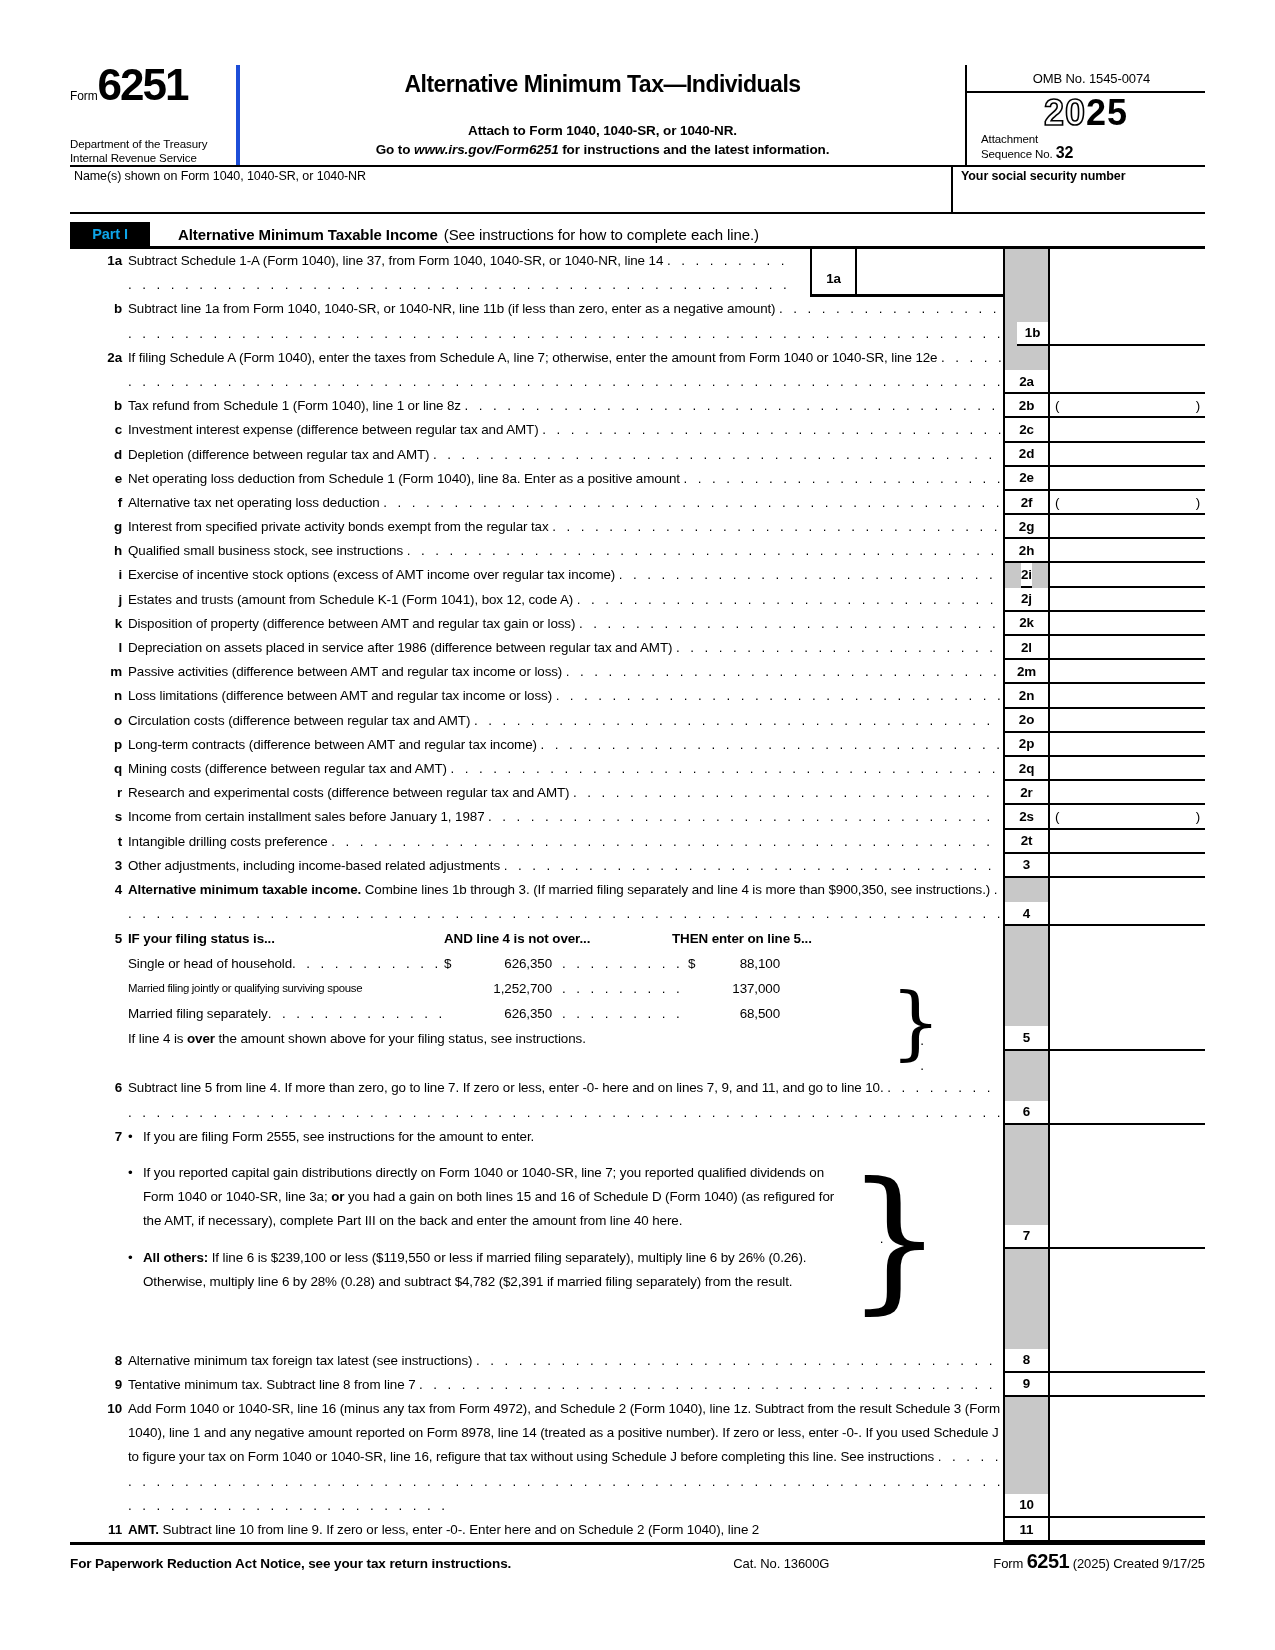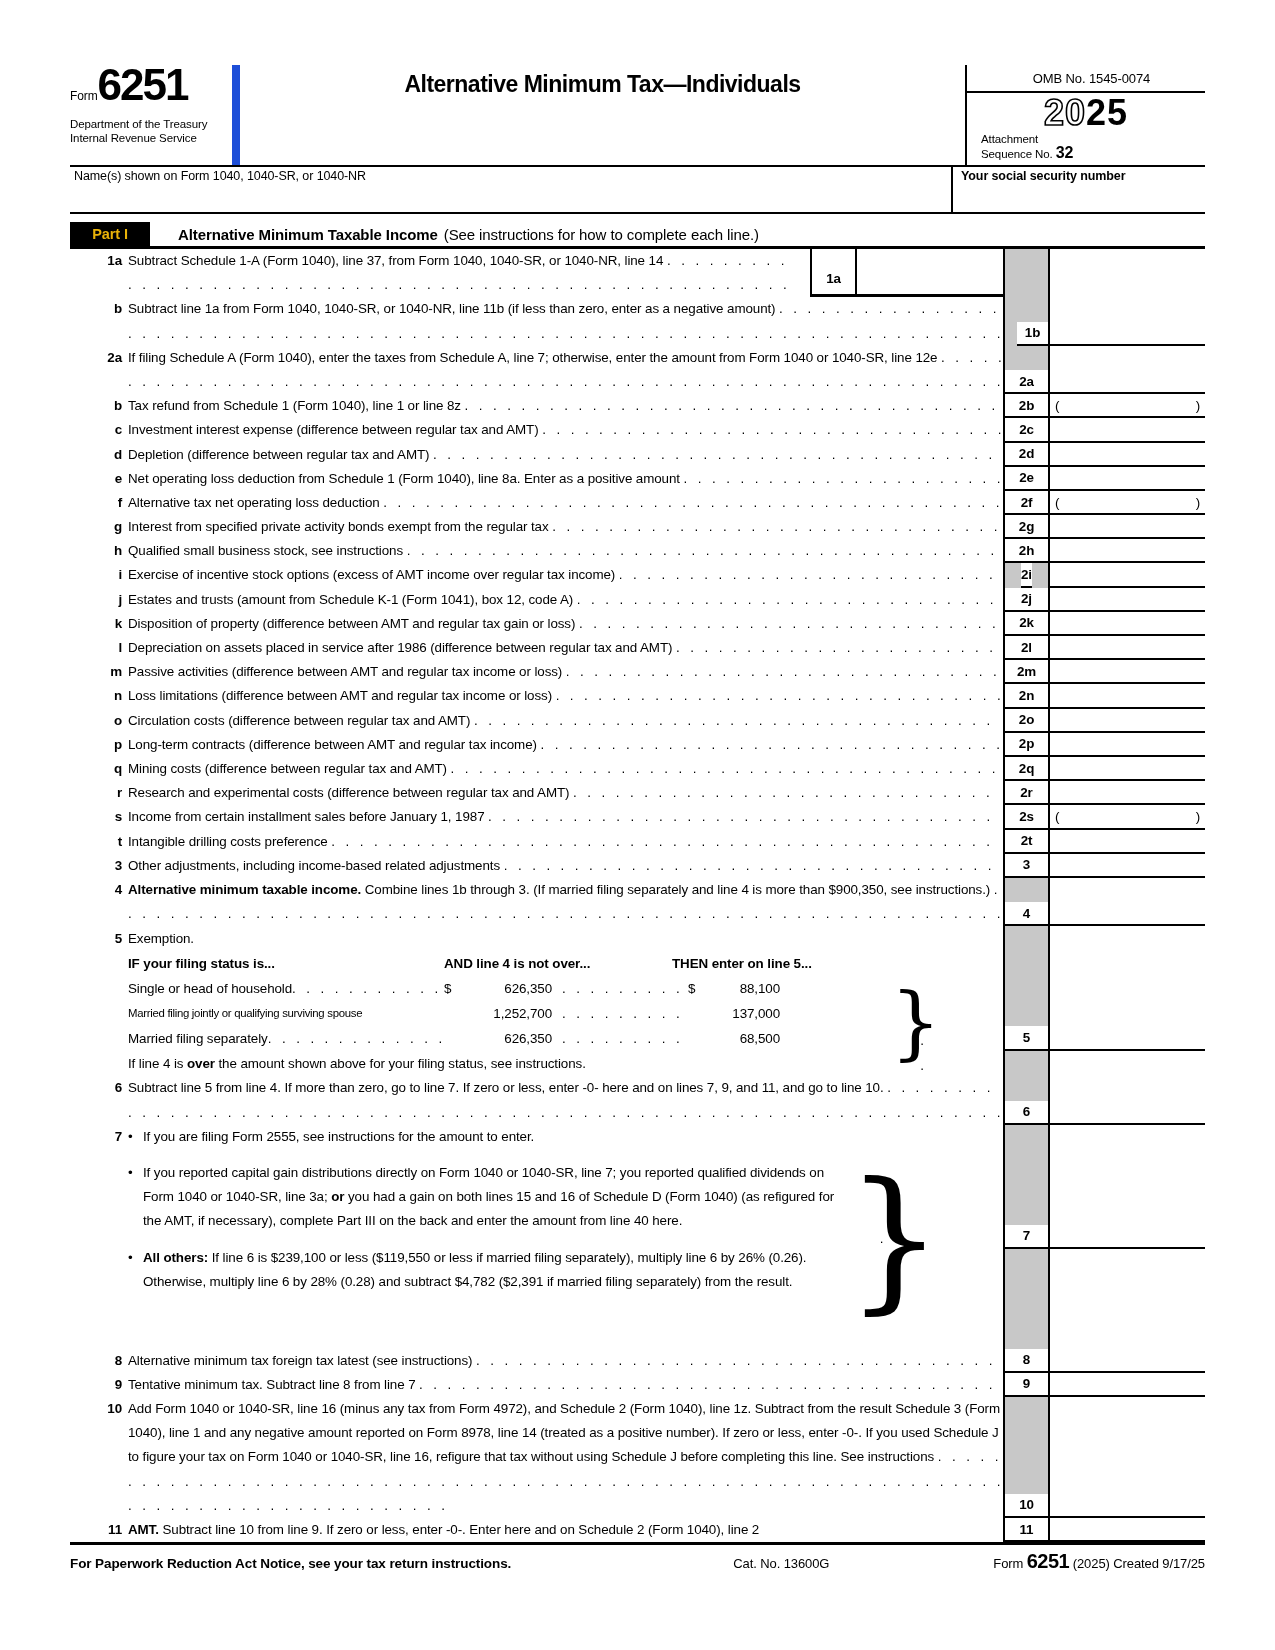--- a/index.html
+++ b/index.html
@@ -5,42 +5,42 @@
   html,body{margin:0;padding:0;background:#888;}
   .page{
     width:1275px;height:1650px;background:#fff;margin:0 auto;position:relative;
     box-sizing:border-box;padding:65px 70px 0 70px;
     font-family:"Liberation Sans","DejaVu Sans",sans-serif;color:#000;
     font-size:13.4px; letter-spacing:-0.1px;
   }
   b{font-weight:bold;}
   
   .hdr{display:flex;border-bottom:2.5px solid #000;height:100px;}
-  .hdr-left{width:170px;border-right:8px solid #1d4ed8;display:flex;flex-direction:column;justify-content:space-between;padding:2px 6px 20px 0;box-sizing:border-box;}
+  .hdr-left{width:170px;border-right:4px solid #1d4ed8;display:flex;flex-direction:column;justify-content:space-between;padding:2px 6px 0 0;box-sizing:border-box;}
   .formword{font-size:12px;}
   .formnum{font-size:44px;font-weight:bold;letter-spacing:-2px;line-height:36px;}
   .agency{font-size:11.5px;line-height:14px;}
   .hdr-center{flex:1;text-align:center;display:flex;flex-direction:column;justify-content:space-between;padding:6px 8px 6px 8px;box-sizing:border-box;}
   .title{font-size:23px;font-weight:bold;letter-spacing:-0.5px;}
   .attach{font-weight:bold;font-size:13.5px;line-height:19px;}
   .goto{font-weight:bold;font-size:13.5px;line-height:19px;}
   .goto i{font-style:italic;}
   .hdr-right{width:240px;border-left:2px solid #000;box-sizing:border-box;display:flex;flex-direction:column;}
   .omb{font-size:13px;text-align:center;padding:6px 0 5px 11px;border-bottom:2px solid #000;}
   .yearrow{text-align:center;font-size:36px;font-weight:bold;line-height:40px;letter-spacing:1px;}
   .yr-outline{color:#fff;-webkit-text-stroke:1.6px #000;font-weight:bold;}
   .attach-seq{font-size:11.5px;line-height:13px;padding-left:14px;}
   .seqno{font-size:16px;font-weight:bold;}
   
   .namerow{display:flex;height:45px;border-bottom:2px solid #000;}
   .namecell{flex:1;border-right:2px solid #000;font-size:12.5px;padding:2px 4px;box-sizing:border-box;}
   .ssncell{width:252px;font-size:12.5px;font-weight:bold;padding:2px 0 2px 8px;box-sizing:border-box;}
   
   .partbar{display:flex;align-items:stretch;border-bottom:3px solid #000;height:24px;margin-top:8px;}
-  .parttag{background:#000;color:#eab308;font-weight:bold;font-size:14.5px;width:80px;display:flex;align-items:center;justify-content:center;}
+  .parttag{background:#000;color:#0ea5e9;font-weight:bold;font-size:14.5px;width:80px;display:flex;align-items:center;justify-content:center;}
   .parttitle{padding-left:28px;display:flex;align-items:center;font-size:15px;}
   .parttitle b{margin-right:6px;}
   .partbar2{margin-top:0;}
   
   .fl{display:flex;align-items:stretch;}
   .tc{flex:1;position:relative;padding-left:58px;box-sizing:border-box;overflow:hidden;line-height:24.2px;}
   .lno{position:absolute;left:12px;width:40px;text-align:right;font-weight:bold;}
   .dotfill{word-spacing:7px;color:#000;}
   .lc{width:47px;border-left:2px solid #000;border-right:2px solid #000;box-sizing:border-box;background:#c8c8c8;display:flex;flex-direction:column;}
   .lc .sp{background:#c8c8c8;}
@@ -86,20 +86,24 @@
       <div>
         <span class="formword">Form</span><span class="formnum">6251</span>
       </div>
       <div class="agency">
         <div>Department of the Treasury</div>
         <div>Internal Revenue Service</div>
       </div>
     </div>
     <div class="hdr-center">
       <div class="title">Alternative Minimum Tax—Individuals</div>
+      <div>
+        <div class="attach">Attach to Form 1040, 1040-SR, or 1040-NR.</div>
+        <div class="goto"><span>Go to </span><i>www.irs.gov/Form6251</i><span> for instructions and the latest information.</span></div>
+      </div>
     </div>
     <div class="hdr-right">
       <div class="omb">OMB No. 1545-0074</div>
       <div class="yearrow"><span class="yr-outline">20</span><span>25</span></div>
       <div class="attach-seq">
         <div>Attachment</div>
         <div><span>Sequence No. </span><span class="seqno">32</span></div>
       </div>
     </div>
   </div>
@@ -434,23 +438,20 @@
           <div class="amt"></div>
         </div>
       </div>
     </div>
 
 
   <div id="part2-lines">
       <div class="fl">
         <div class="tc" style="height: 150px; padding-left: 0px; line-height: 25px;">
           <b class="lno">5</b>
-          <div class="exrow">
-            <span>Exemption.</span>
-          </div>
           <div class="exrow exhead">
             <span class="ex-status">IF your filing status is...</span>
             <span style="width: 228px;">AND line 4 is not over...</span>
             <span>THEN enter on line 5...</span>
           </div>
           <div class="exrow">
             <span class="ex-status">
               <span>Single or head of household</span> 
               <span class="dotfill"> . . . . . . . . . . . . . . . . . . . . . . . . . . . . . . . . . . . . . . . . . . . . . . . . . . . . . . . . . . . . . . . . . . . . . . . . . . . . . . . . . . . . . . . . . .</span>
             </span>

